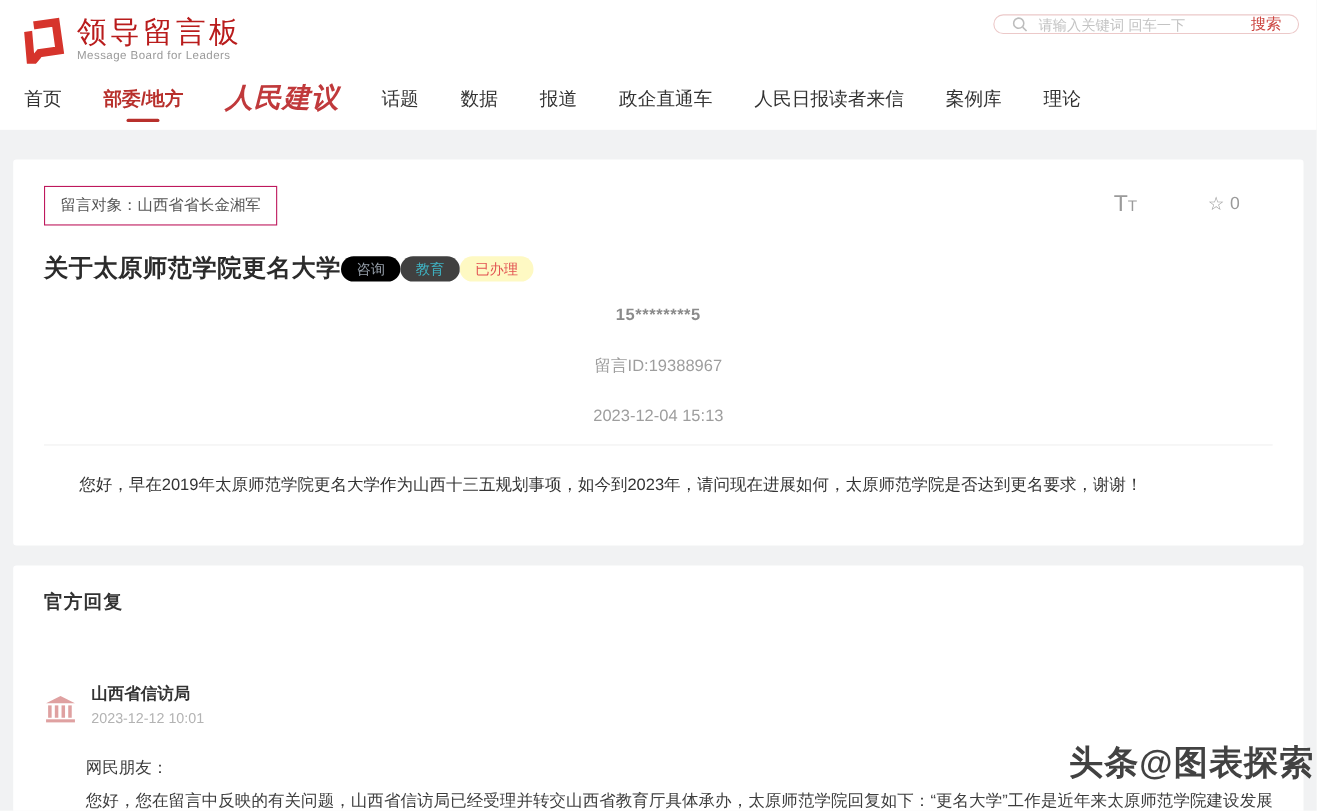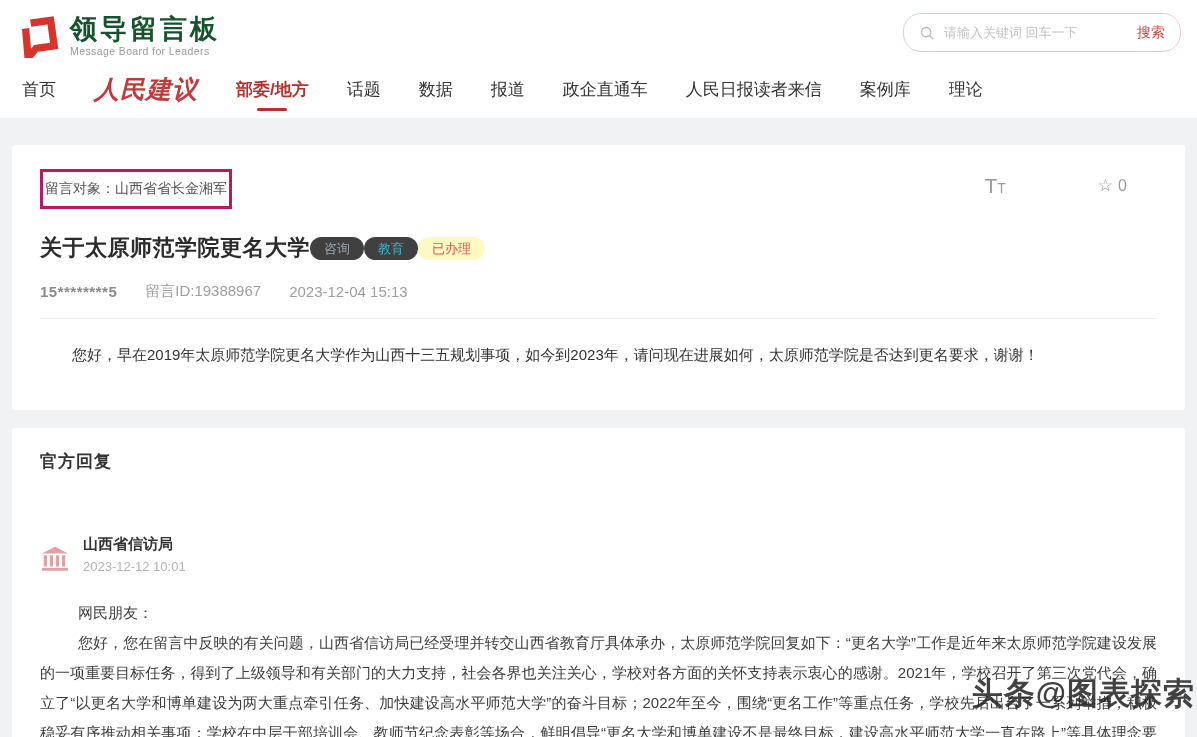--- a/index.html
+++ b/index.html
@@ -7,26 +7,26 @@
   body {
     font-family:"Liberation Sans","DejaVu Sans",sans-serif;
     background:#f1f2f3; position:relative; color:#333;
   }
 
   
   .site-header { background:#fff; padding:10px 16px 0; position:relative; }
   .logo-row { display:flex; align-items:center; height:52px; }
   .logo { display:flex; align-items:center; cursor:pointer; }
   .logo-icon { width:44px; height:44px; margin-right:10px; }
-  .logo-title { font-size:27px; font-weight:bold; color:#14532d; letter-spacing:3px; line-height:1.05; }
+  .logo-title { font-size:27px; font-weight:normal; color:#b91c1c; letter-spacing:3px; line-height:1.05; }
   .logo-sub { font-size:10.5px; color:#9a9a9a; letter-spacing:.4px; margin-top:1px; }
 
   .search-box {
     position:absolute; right:16px; top:13px;
-    width:278px; height:39px; border:1px solid #ecc9c9; border-radius:18px;
+    width:278px; height:18px; border:1px solid #ecc9c9; border-radius:18px;
     display:flex; align-items:center; padding:0 15px; background:#fff;
   }
   .search-box input {
     border:none; outline:none; flex:1; font-size:13px; color:#333;
     font-family:"Liberation Sans","DejaVu Sans",sans-serif; margin-left:9px; background:transparent;
   }
   .search-box input::placeholder { color:#c3c3c3; }
   .search-btn { border:none; background:none; color:#cc4540; font-size:14px; cursor:pointer; font-family:inherit; }
 
   .main-nav { display:flex; align-items:center; height:56px; padding-left:6px; }
@@ -42,38 +42,38 @@
   .nav-item.brand {
     font-family:"Liberation Serif","DejaVu Serif",serif;
     font-style:italic; font-weight:bold; color:#c0393b; font-size:25px; letter-spacing:1px;
   }
 
   
   .card { background:#fff; border-radius:3px; margin:0 12px; }
   .message-card { margin-top:27px; padding:24px 28px 42px; position:relative; }
 
   .target-box {
-    display:inline-block; border:3px solid #be185d; padding:8px 2px;
+    display:inline-block; border:1px solid #be185d; padding:8px 14px;
     font-size:14px; color:#555;
   }
-  .card-actions { position:absolute; right:58px; top:30px; display:flex; align-items:center; gap:92px; color:#9a9a9a; }
+  .card-actions { position:absolute; right:58px; top:30px; display:flex; align-items:center; gap:64px; color:#9a9a9a; }
   .font-toggle { cursor:pointer; line-height:1; }
   .font-toggle .big { font-size:21px; }
   .font-toggle .small { font-size:14px; }
   .star-widget { cursor:pointer; font-size:16px; display:flex; align-items:center; gap:5px; }
   .star-glyph { font-size:17px; }
 
   .title-row { margin-top:24px; display:flex; align-items:center; }
   .msg-title { font-size:22px; font-weight:bold; color:#2b2b2b; letter-spacing:.5px; }
   .tag { padding:3px 14px; border-radius:12px; font-size:13px; line-height:17px; }
-  .tag.gray { background:#404040; color:#97a0ab; }
+  .tag.gray { background:#000000; color:#97a0ab; }
   .tag.cyan { background:#404040; color:#3fb3c3; }
   .tag.red  { background:#fef9c3; color:#e25252; }
 
-  .meta-row { margin-top:19px; font-size:15px; color:#9e9e9e; display:flex; gap:28px; align-items:center; }
+  .meta-row { margin-top:19px; font-size:15px; color:#9e9e9e; display:flex; gap:28px; align-items:center;flex-direction:column; }
   .meta-user { font-weight:bold; color:#8b8b8b; letter-spacing:.5px; }
 
   .msg-divider { margin-top:17px; border-top:1px solid #f0f0f0; }
   .msg-content { margin-top:23px; font-size:15px; color:#333; line-height:1.7;margin-left:32px; }
 
   .reply-card { margin-top:18px; padding:22px 28px 30px; min-height:330px; }
   .section-title { font-size:17px; font-weight:bold; color:#333; letter-spacing:1px; }
 
   .reply-author { margin-top:62px; display:flex; align-items:flex-end; }
   .author-avatar { width:30px; height:30px; margin-right:13px; margin-top:2px; }
@@ -112,22 +112,22 @@
         <circle cx="8" cy="8" r="5.2" fill="none" stroke="#bdbdbd" stroke-width="1.6"></circle>
         <line x1="12" y1="12" x2="16" y2="16" stroke="#bdbdbd" stroke-width="1.6"></line>
       </svg>
       <input type="text" placeholder="请输入关键词 回车一下" style="">
       <button class="search-btn">搜索</button>
     </div>
   </div>
 
   <nav class="main-nav">
     <a class="nav-item">首页</a>
+    <a class="nav-item active">部委/地方</a>
     <a class="nav-item brand">人民建议</a>
-    <a class="nav-item active">部委/地方</a>
     <a class="nav-item">话题</a>
     <a class="nav-item">数据</a>
     <a class="nav-item">报道</a>
     <a class="nav-item">政企直通车</a>
     <a class="nav-item">人民日报读者来信</a>
     <a class="nav-item">案例库</a>
     <a class="nav-item">理论</a>
   </nav>
 </div>
 

